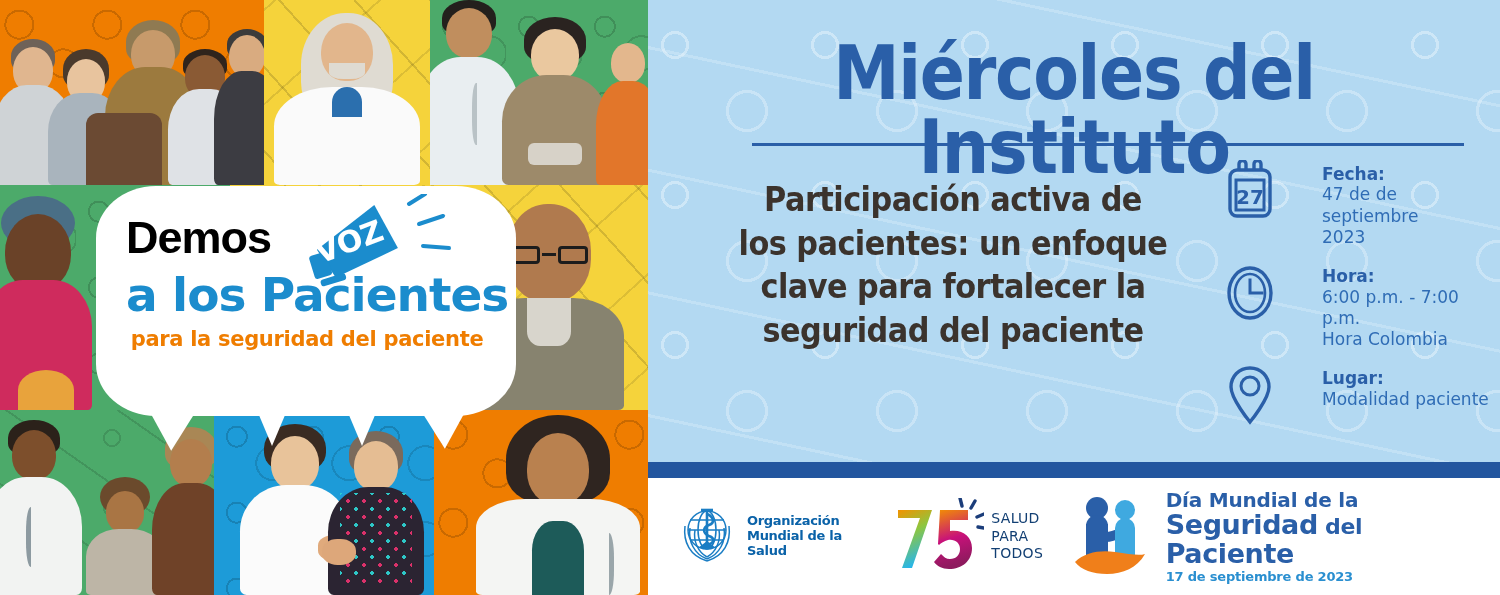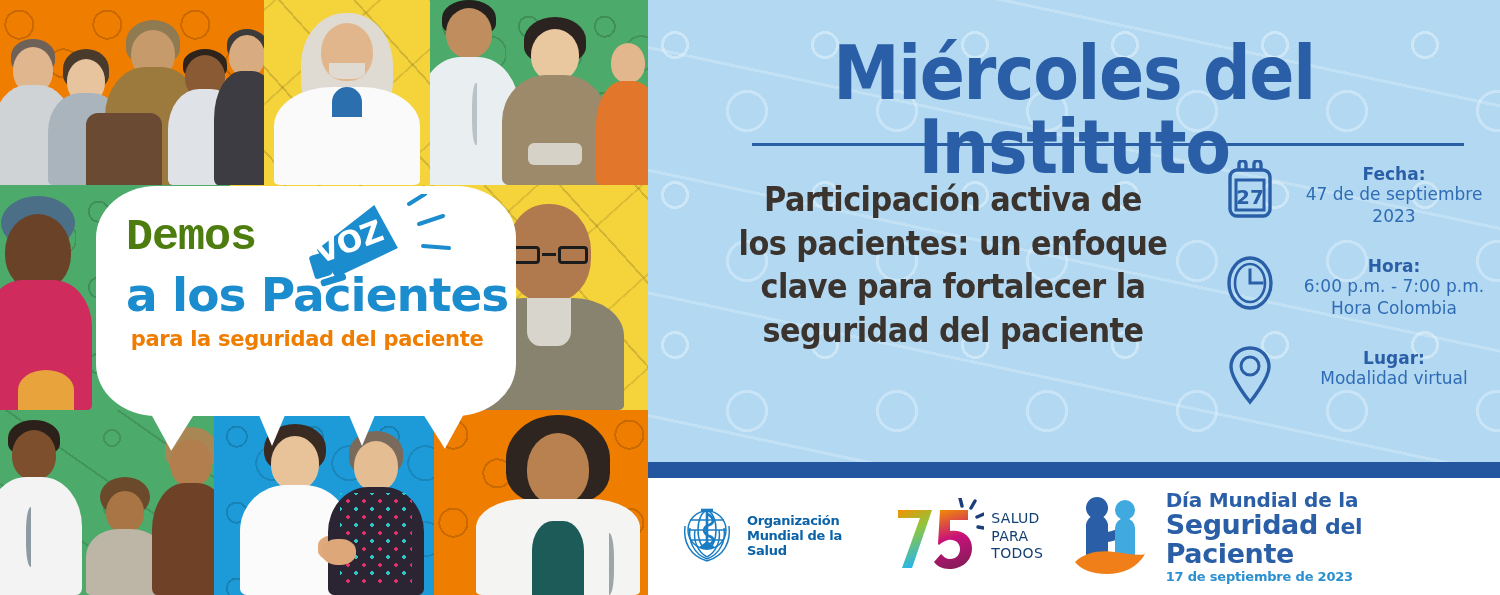--- a/index.html
+++ b/index.html
@@ -98,23 +98,23 @@
   .bub-tail2, .bub-tail3 {
     position:absolute; bottom:-30px; width:0;height:0;
     border-left:16px solid transparent;border-right:16px solid transparent;
     border-top:38px solid #fff;
   }
   .bub-tail2{ left:160px; }
   .bub-tail3{ left:250px; }
 
   #bubble-text { position:relative; padding:30px 28px 0 30px; }
   .slogan1 {
-    font-family:Liberation Mono, monospace;
+    font-family:Liberation Sans, sans-serif;
     font-weight:bold; font-size:45px; letter-spacing:-1px;
-    color:#4d7c0f; line-height:.96;
+    color:#000000; line-height:.96;
     white-space:nowrap;
   }
   .slogan2 {
     font-family:"DejaVu Sans", sans-serif;
     font-weight:bold; font-size:47px; letter-spacing:-1px;
     color:#1b8ccd; line-height:1.02; margin-top:12px;
     white-space:nowrap;
   }
   .slogan3 {
     font-family:"DejaVu Sans", sans-serif;
@@ -170,21 +170,21 @@
     font-size:33px; line-height:1.32;
     color:#3b332d;
     letter-spacing:-.6px;
     transform:scaleX(.92);
     transform-origin:center top;
   }
 
   #details { position:absolute; left:578px; top:160px; width:270px; }
   .detail { position:relative; min-height:78px; margin-bottom:14px; }
   .detail .dicon { position:absolute; left:0; top:0; width:48px; height:62px; }
-  .detail .dtext { margin-left:66px; padding-top:4px;text-align:center; }
+  .detail .dtext { margin-left:96px; padding-top:4px; }
   .dlabel {
     font-family:"DejaVu Sans", sans-serif;
     font-weight:bold; font-size:17px; color:#2a5fa8; line-height:1.2;
   }
   .dval {
     font-family:"DejaVu Sans", sans-serif;
     font-size:17px; color:#2f6cb5; line-height:1.25;
   }
 
   
@@ -443,21 +443,21 @@
 
       <div class="detail">
         <div class="dicon">
           <svg width="48" height="62" viewBox="0 0 48 62">
             <path d="M24 4 C13 4 5 12.5 5 23 C5 35 24 58 24 58 C24 58 43 35 43 23 C43 12.5 35 4 24 4 Z" fill="none" stroke="#2a5fa8" stroke-width="3.4"></path>
             <circle cx="24" cy="22" r="9" fill="none" stroke="#2a5fa8" stroke-width="3"></circle>
           </svg>
         </div>
         <div class="dtext">
           <div class="dlabel">Lugar:</div>
-          <div class="dval">Modalidad virtual</div>
+          <div class="dval">Modalidad paciente</div>
         </div>
       </div>
 
     </div>
   </div>
 
   <div id="divider"></div>
 
   <div id="footer">
     <div id="footer-inner">

